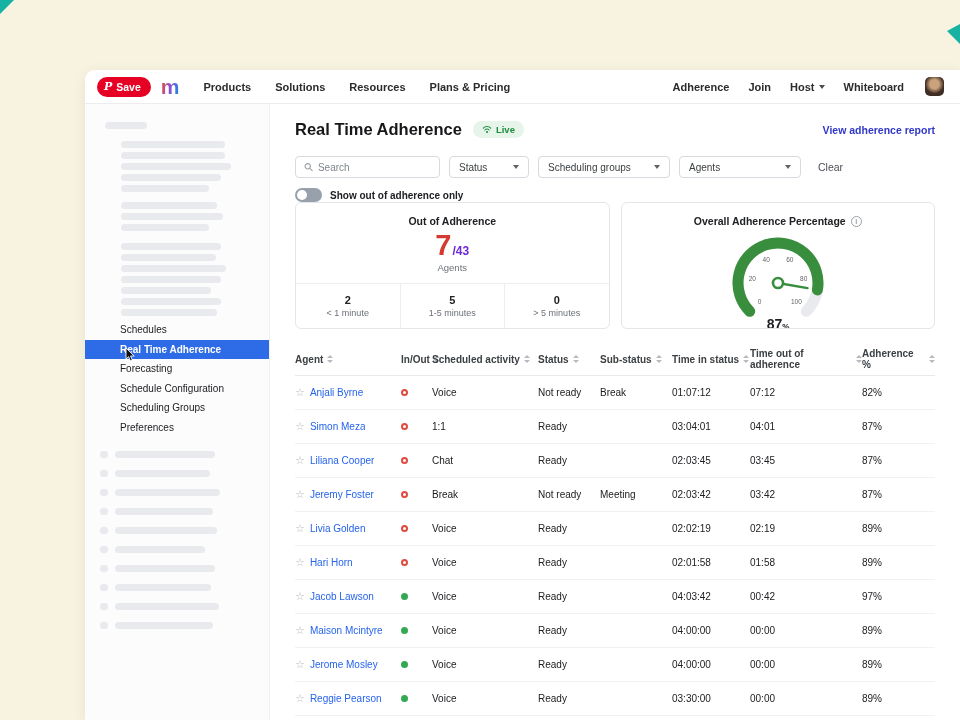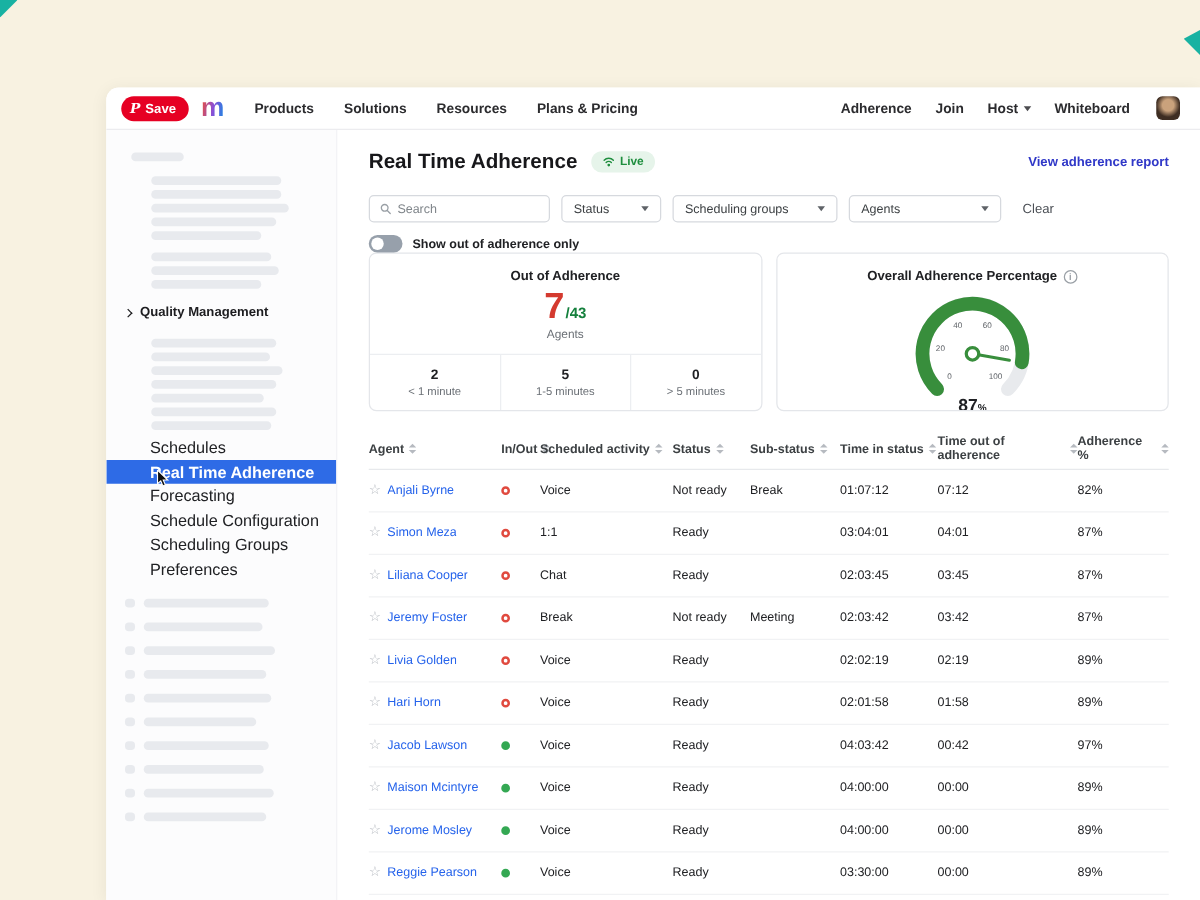--- a/index.html
+++ b/index.html
@@ -37,21 +37,21 @@
   .sk-row{display:flex;align-items:center;gap:7px;padding-left:15px;margin-bottom:12px}
   .sk-dash{width:8px;height:7px;border-radius:3px;background:#e8eaee}
   .sk-row .sk-bar{margin-bottom:0}
   .side-section{display:flex;align-items:center;gap:7px;padding-left:15px;height:18px;font-size:10.5px;font-weight:700;color:#1d1d20;cursor:pointer}
   .side-section.qm{margin-top:10px}
   .side-section.wm{margin-top:22px;color:#2563eb}
   .chev{width:5px;height:5px;border-right:1.5px solid currentColor;border-bottom:1.5px solid currentColor;display:inline-block;flex:0 0 auto}
   .chev.right{transform:rotate(-45deg)}
   .chev.down{transform:rotate(45deg);margin-top:-2px}
   .wf-list{margin-top:4px}
-  .wf-item{height:19.5px;display:flex;align-items:center;padding-left:35px;font-size:13px;color:#202124;cursor:pointer;position:relative}
+  .wf-item{height:19.5px;display:flex;align-items:center;padding-left:35px;font-size:10px;color:#202124;cursor:pointer;position:relative}
   .wf-item.selected{background:#2e6be6;color:#fff;font-weight:600}
   .cursor-icon{position:absolute;left:40px;top:8px;pointer-events:none}
 
   
   .main{position:absolute;left:185px;top:34px;right:0;bottom:0;background:#fff;padding:16px 25px 0 25px;overflow:hidden}
   .head-row{display:flex;align-items:center;margin-bottom:17px}
   .page-title{font-size:16.5px;font-weight:700;color:#17171a}
   .live-badge{display:flex;align-items:center;gap:4px;margin-left:11px;background:#e6f4ea;color:#1e8e3e;font-size:9.5px;font-weight:700;border-radius:10px;padding:3px 9px}
   .report-link{margin-left:auto;font-size:10.5px;font-weight:600;color:#3038c8;cursor:pointer}
 
@@ -67,21 +67,21 @@
   .toggle-row{display:flex;align-items:center;gap:8px;}
   .toggle{width:27px;height:14px;border-radius:8px;background:#97a0ab;position:relative;cursor:pointer;flex:0 0 auto}
   .toggle .knob{position:absolute;left:2px;top:2px;width:10px;height:10px;border-radius:50%;background:#fff}
   .toggle-label{font-size:10px;font-weight:700;color:#202124}
 
   .cards{display:flex;gap:11px;margin-bottom:14px}
   .card{border:1px solid #e4e6ea;border-radius:6px;background:#fff;height:127px;flex:1 1 0;display:flex;flex-direction:column;overflow:hidden}
   .card-title{display:flex;align-items:center;justify-content:center;gap:5px;font-size:10.5px;font-weight:700;color:#202124;padding-top:12px}
   .ooa-num{display:flex;justify-content:center;align-items:baseline;gap:1px;margin-top:4px}
   .ooa-count{font-size:29px;font-weight:700;color:#d43a2f;line-height:1}
-  .ooa-denom{font-size:12px;font-weight:700;color:#15803d}
+  .ooa-denom{font-size:12px;font-weight:700;color:#6d28d9}
   .ooa-sub{text-align:center;font-size:9.5px;color:#6b7076;margin-top:2px}
   .buckets{margin-top:auto;border-top:1px solid #eceef1;display:flex;height:45px}
   .bucket{flex:1 1 0;display:flex;flex-direction:column;align-items:center;justify-content:center;gap:2px}
   .bucket + .bucket{border-left:1px solid #eceef1}
   .bucket-val{font-size:11px;font-weight:700;color:#202124}
   .bucket-label{font-size:9px;color:#6b7076}
   .info-dot{width:11px;height:11px;border-radius:50%;border:1px solid #9aa0a6;color:#9aa0a6;font-size:7.5px;display:inline-flex;align-items:center;justify-content:center;font-weight:700}
   .gauge-wrap{flex:1;display:flex;align-items:center;justify-content:center;padding-bottom:2px}
 
   
@@ -150,24 +150,20 @@
         <div class="sk-bar" style="width: 104px;"></div>
         <div class="sk-bar" style="width: 110px;"></div>
         <div class="sk-bar" style="width: 100px;"></div>
         <div class="sk-bar" style="width: 88px;"></div>
       </div>
     <div class="sk-g sk-g3">
         <div class="sk-bar" style="width: 96px;"></div>
         <div class="sk-bar" style="width: 102px;"></div>
         <div class="sk-bar" style="width: 88px;"></div>
       </div>
-    <div class="side-section qm">
-      <span class="chev right"></span>
-      <span>Quality Management</span>
-    </div>
     <div class="sk-g sk-g4">
         <div class="sk-bar" style="width: 100px;"></div>
         <div class="sk-bar" style="width: 95px;"></div>
         <div class="sk-bar" style="width: 105px;"></div>
         <div class="sk-bar" style="width: 100px;"></div>
         <div class="sk-bar" style="width: 90px;"></div>
         <div class="sk-bar" style="width: 100px;"></div>
         <div class="sk-bar" style="width: 96px;"></div>
       </div>
     <div class="wf-list">

